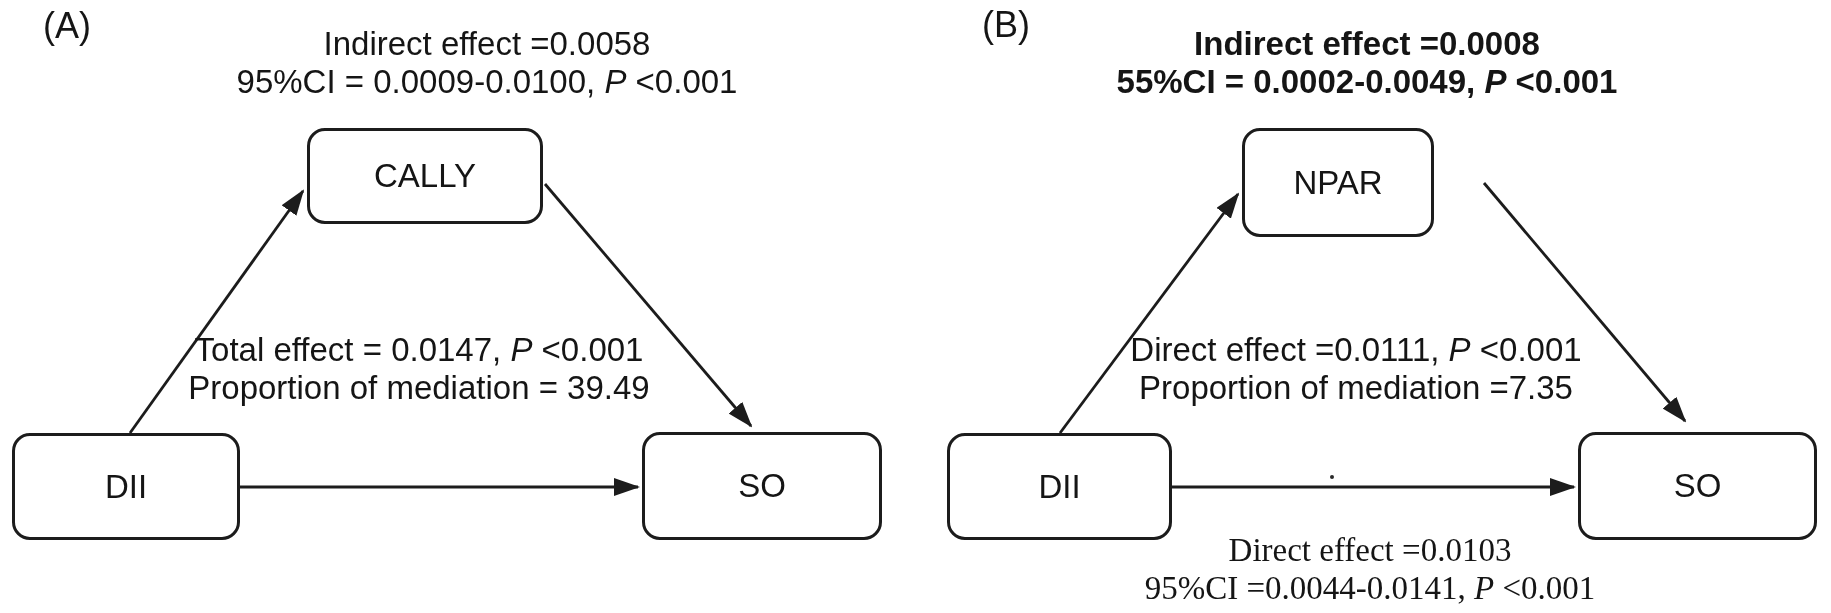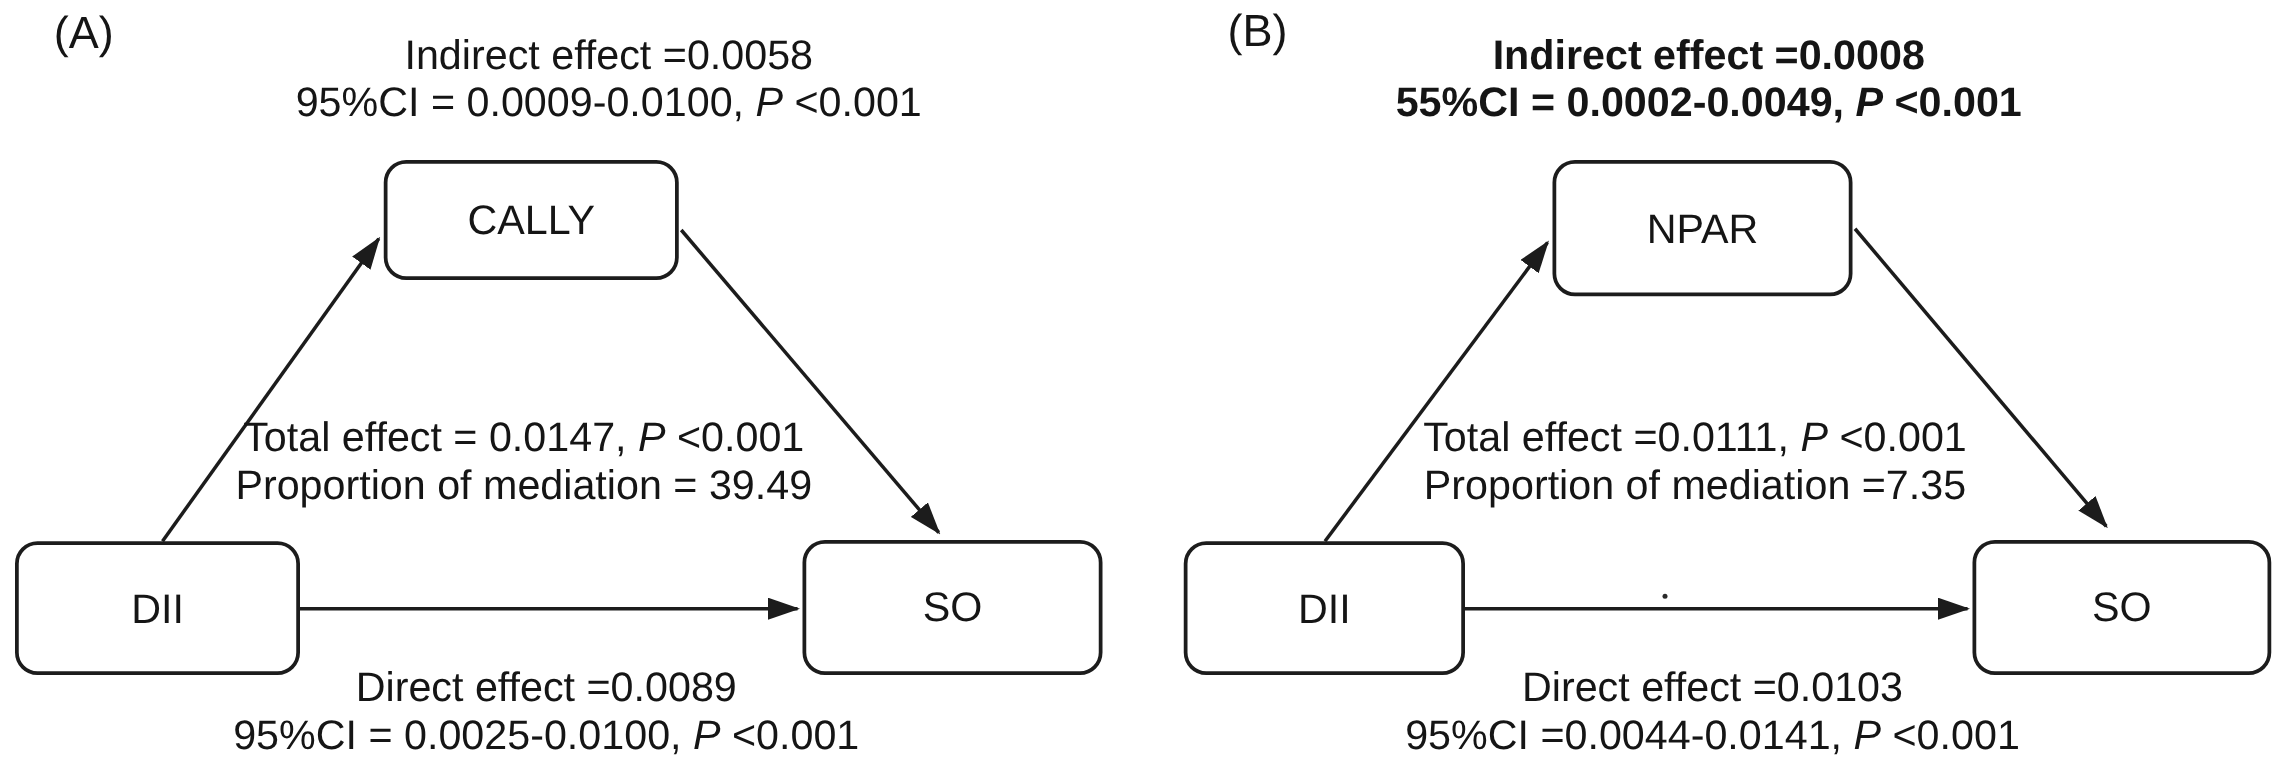--- a/index.html
+++ b/index.html
@@ -84,47 +84,43 @@
   </div>
 
   <div class="node" style="left:12px; top:433px; width:228px; height:107px;">
     <span>DII</span>
   </div>
 
   <div class="node" style="left:642px; top:432px; width:240px; height:108px;">
     <span>SO</span>
   </div>
 
-  <div class="caption" style="left:437px; top:531px;">
-    <div>Direct effect =0.0089</div>
-    <div><span>95%CI = 0.0025-0.0100, </span><span class="p-var">P</span><span> &lt;0.001</span></div>
-  </div>
 
   <div class="panel-label" style="left:982px; top:7px;">(B)</div>
 
   <div class="caption" style="left:1367px; top:25px;font-weight:bold;">
     <div>Indirect effect =0.0008</div>
     <div><span>55%CI = 0.0002-0.0049, </span><span class="p-var">P</span><span> &lt;0.001</span></div>
   </div>
 
-  <div class="node" style="left:1242px; top:128px; width:240px; height:109px;">
+  <div class="node" style="left:1242px; top:128px; width:192px; height:109px;">
     <span>NPAR</span>
   </div>
 
   <div class="caption" style="left:1356px; top:331px;">
-    <div><span>Total effect =0.0111, </span><span class="p-var">P</span><span> &lt;0.001</span></div>
+    <div><span>Direct effect =0.0111, </span><span class="p-var">P</span><span> &lt;0.001</span></div>
     <div>Proportion of mediation =7.35</div>
   </div>
 
   <div class="node" style="left:947px; top:433px; width:225px; height:107px;">
     <span>DII</span>
   </div>
 
   <div class="node" style="left:1578px; top:432px; width:239px; height:108px;">
     <span>SO</span>
   </div>
 
-  <div class="caption" style="left:1370px; top:531px;">
+  <div class="caption" style="left:1370px; top:531px;font-family:Liberation Serif, serif;">
     <div>Direct effect =0.0103</div>
     <div><span>95%CI =0.0044-0.0141, </span><span class="p-var">P</span><span> &lt;0.001</span></div>
   </div>
 
 </div>
 
 </body></html>

